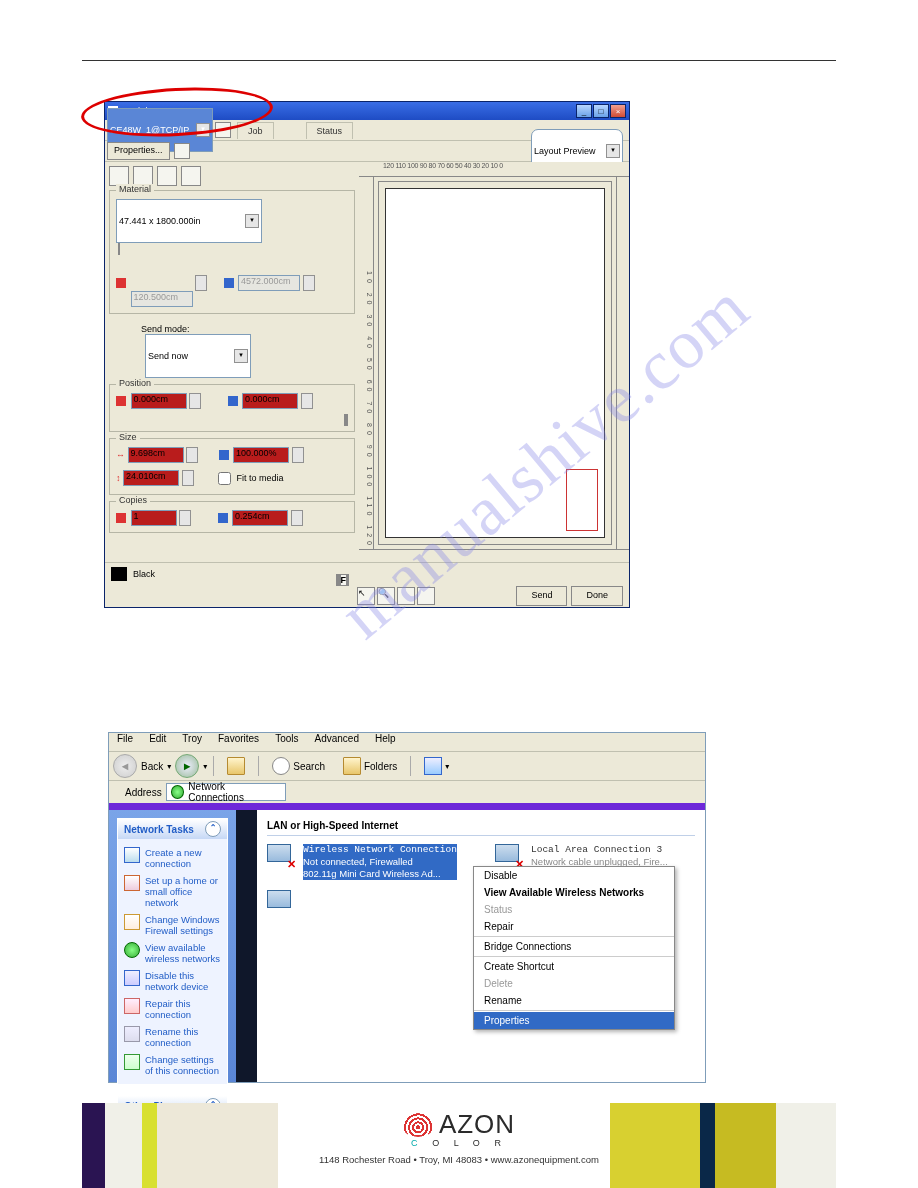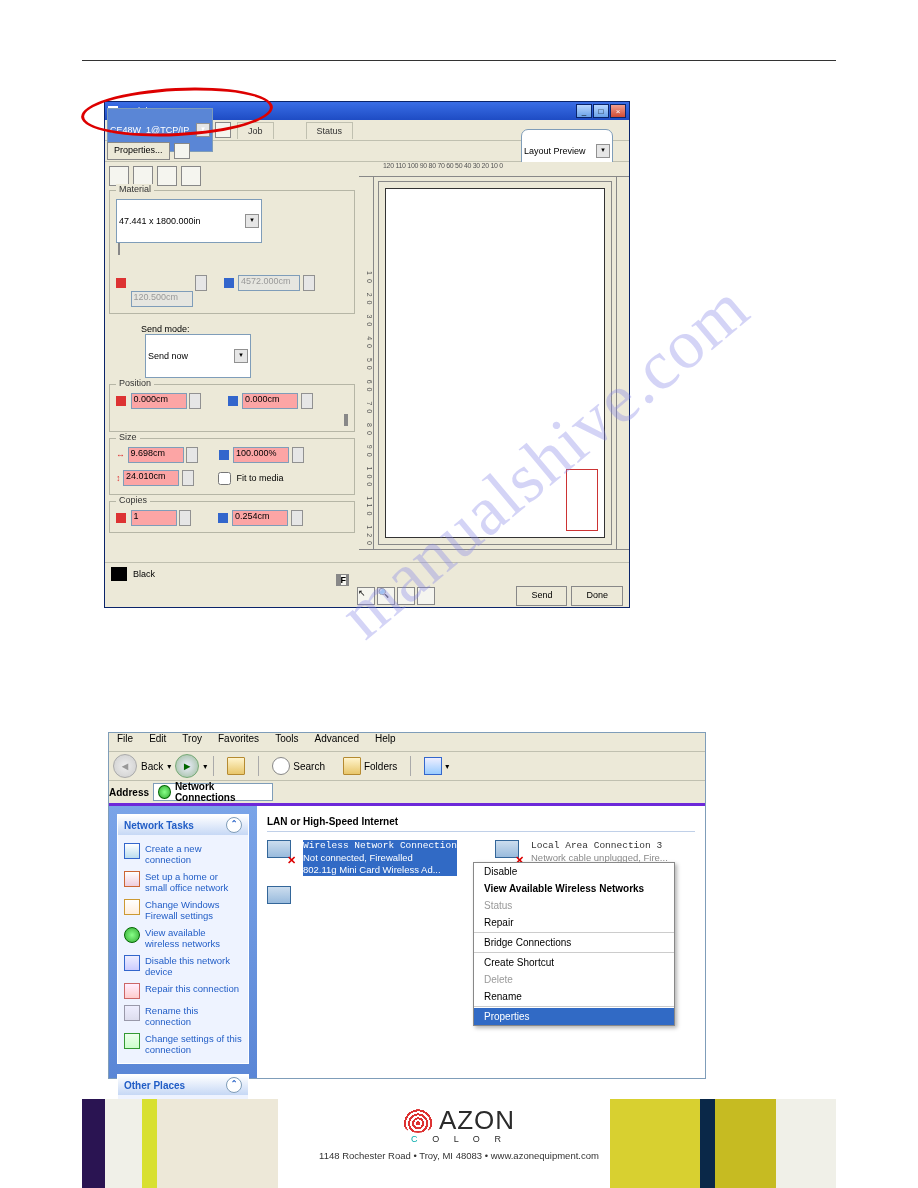--- a/index.html
+++ b/index.html
@@ -17,21 +17,21 @@
   .toolbar-row { display:flex; align-items:center; height:20px; background:#ece9d8; border-bottom:1px solid #c0c0b0; }
   .dropdown { height:14px; background:#fff; border:1px solid #7f9db9; display:flex; align-items:center; padding:14px 2px; font-size:9px; color:#000;}
   .drop-arrow { width:12px; height:12px; background:#e6e6e6; border:1px solid #919191; margin-left:auto; text-align:center; line-height:10px; font-size:7px;}
   .tabtext { padding:0 10px; font-size:9px; color:#333; border:1px solid #c0c0b0; border-bottom:none; background:#ece9d8; margin-right:2px; line-height:16px;}
   .body-area { display:flex; height:400px; }
   .left-panel { width:246px; background:#ece9d8; position:relative; padding:4px 4px 0 4px; }
   .iconrow { display:flex; gap:4px; margin-bottom:4px; }
   .sq { width:18px; height:18px; border:1px solid #888; background:#f5f5ef; }
   .fieldset { border:1px solid #b6b6a6; padding:4px 6px 6px 6px; margin-bottom:6px; position:relative; }
   .fieldset .legend { position:absolute; top:-7px; left:6px; background:#ece9d8; padding:0 3px; font-size:9px; color:#333;}
-  .input { display:inline-block; height:14px; background:#fca5a5; border:1px solid #7f9db9; font-size:9px; padding:0 2px; vertical-align:middle;}
+  .input { display:inline-block; height:14px; background:#b91c1c; border:1px solid #7f9db9; font-size:9px; padding:0 2px; vertical-align:middle;}
   .input.dis { background:#e6e6e0; color:#999;}
   .spin { display:inline-block; width:10px; height:14px; border:1px solid #919191; background:#e6e6e6; vertical-align:middle; }
   .icon-red{ display:inline-block; width:10px; height:10px; background:#d33; vertical-align:middle; margin-right:2px;}
   .icon-blu{ display:inline-block; width:10px; height:10px; background:#36c; vertical-align:middle; margin-right:2px;}
   .swatch { width:16px; height:14px; background:#000; margin-right:6px;}
   .right-panel { flex:1; background:#ece9d8; display:flex; flex-direction:column;}
   .ruler-h { height:14px; background:#ece9d8; border-bottom:1px solid #888; font-size:7px; color:#555; padding-left:24px; letter-spacing: -0.3px; white-space:nowrap; overflow:hidden;}
   .canvas-area { flex:1; display:flex; }
   .ruler-v { width:14px; background:#ece9d8; border-right:1px solid #888; writing-mode:vertical-rl; font-size:7px; color:#555; text-align:right; padding-top:10px; letter-spacing:4px;}
   .page-canvas { flex:1; background:#ece9d8; position:relative; margin:4px; border:1px solid #888;}
@@ -47,23 +47,23 @@
   .xp-window { position:relative; margin:124px 0 0 108px; width:596px; background:#ece9d8; border:1px solid #7f9db9; font-size:10px;}
   .menubar { height:18px; display:flex; align-items:flex-start; gap:16px; padding-left:8px; color:#000; }
   .toolbar2 { height:28px; display:flex; align-items:center; padding:0 4px; gap:4px; border-top:1px solid #c0c0b0; border-bottom:1px solid #c0c0b0;}
   .navbtn { width:22px; height:22px; border-radius:50%; background:radial-gradient(#eef,#9b9); border:1px solid #7a7; display:flex; align-items:center; justify-content:center; font-size:11px; color:#060;}
   .navbtn.dis { background:radial-gradient(#eee,#ccc); border-color:#aaa; color:#999;}
   .tbutton { display:flex; align-items:center; gap:3px; height:22px; padding:0 6px; border:1px solid transparent;}
   .ticon2 { width:16px; height:16px; display:inline-block;}
   .i-search{ background:radial-gradient(circle at 35% 35%,#fff 0,#fff 30%, transparent 31%),#fff; border:1px solid #888; border-radius:50%;}
   .i-folder{ background:linear-gradient(#fff4cc,#e8c66a); border:1px solid #b58a30; border-radius:1px;}
   .i-views{ background:linear-gradient(#eef,#9cf); border:1px solid #36c;}
-  .addrbar { height:22px; display:flex; align-items:center; padding:0 0; gap:4px; border-bottom:3px solid #6d28d9;font-weight:bold;}
+  .addrbar { height:22px; display:flex; align-items:center; padding:0 16px; gap:4px; border-bottom:7px solid #6d28d9;}
   .addr-input{ flex:0 0 auto; height:16px; background:#fff; border:1px solid #7f9db9; padding:0 4px; display:flex; align-items:center; gap:4px; width:110px;}
-  .content-row { display:flex; height:272px; background:#f97316;}
+  .content-row { display:flex; height:272px; background:#0f172a;gap:21px;}
   .sidepanel { width:168px; background: linear-gradient(#7aa4e8,#5a86d6); padding:8px; display:flex; flex-direction:column; gap:10px;}
   .panel-box { background:#eef3ff; border:1px solid #fff;}
   .panel-header { background:linear-gradient(#fff,#c6d8f5); height:20px; display:flex; align-items:center; padding:0 6px; color:#215dc6; font-weight:bold; font-size:10px;}
   .panel-header .chev { margin-left:auto; width:14px; height:14px; border:1px solid #7f9db9; border-radius:50%; background:#fff; text-align:center; line-height:12px; font-size:8px; color:#215dc6;}
   .task-list { padding:5px 6px; }
   .task-item { display:flex; gap:5px; color:#215dc6; font-size:9.5px; padding:3px 0; cursor:pointer;}
   .task-item .ticon3{ width:14px; height:14px; flex-shrink:0;}
   .i-new{ background:linear-gradient(#fff,#bde); border:1px solid #36c;}
   .i-home{ background:linear-gradient(#fff,#ecd); border:1px solid #c63;}
   .i-fw{ background:linear-gradient(#fff,#fed); border:1px solid #c93;}
@@ -131,21 +131,21 @@
         </div>
         <span class="sq" style="width:14px;height:14px;"></span>
         <span class="tabtext" style="margin-left:6px;">Job</span>
         <span style="width:30px;"></span>
         <span class="tabtext">Status</span>
       </div>
       <div class="toolbar-row">
         <span class="wbtn" style="padding:0 6px;height:16px;line-height:14px;margin-left:2px;">Properties...</span>
         <span class="sq" style="width:14px;height:14px;margin-left:4px;"></span>
         <div style="flex:1"></div>
-        <div class="dropdown" style="width:86px; margin-right:16px;border-radius:7px;">
+        <div class="dropdown" style="width:86px; margin-right:6px;border-radius:7px;">
           <span>Layout Preview</span>
           <span class="drop-arrow">▾</span>
         </div>
       </div>
 
       <div class="body-area">
 
         <div class="left-panel">
           <div class="iconrow">
             <span class="sq"></span>

